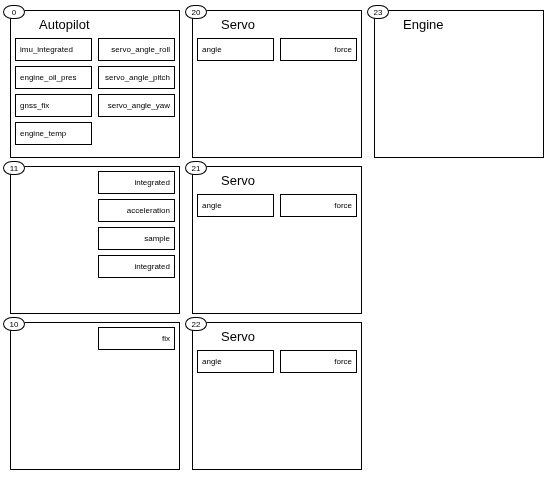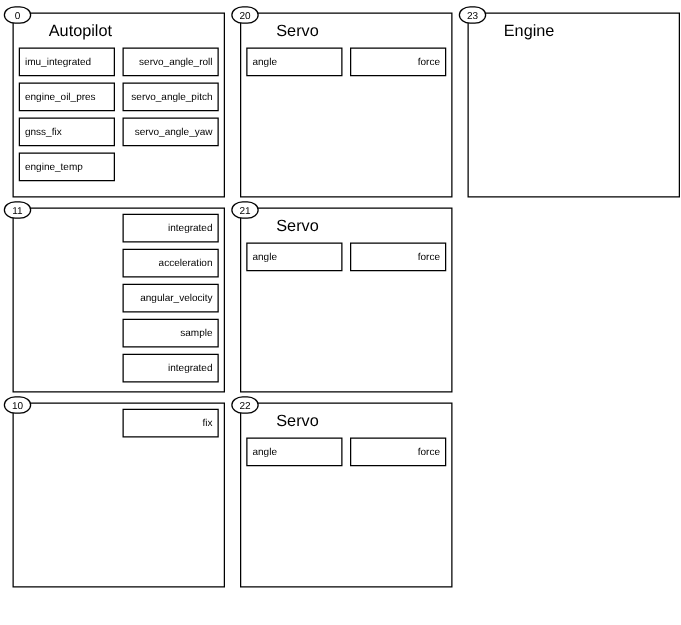--- a/index.html
+++ b/index.html
@@ -105,21 +105,20 @@
       <div class="badge">23</div>
       <div class="node-title">Engine</div>
     </div>
     <div class="node">
       <div class="badge">11</div>
       <div class="ports">
         <div class="col left spacer-col"></div>
         <div class="col right">
           <div class="port">integrated</div>
           <div class="port">acceleration</div>
-          <div class="port">angular_velocity</div>
           <div class="port">sample</div>
           <div class="port">integrated</div>
         </div>
       </div>
     </div>
     <div class="node">
       <div class="badge">21</div>
       <div class="node-title">Servo</div>
       <div class="ports">
         <div class="col left">

